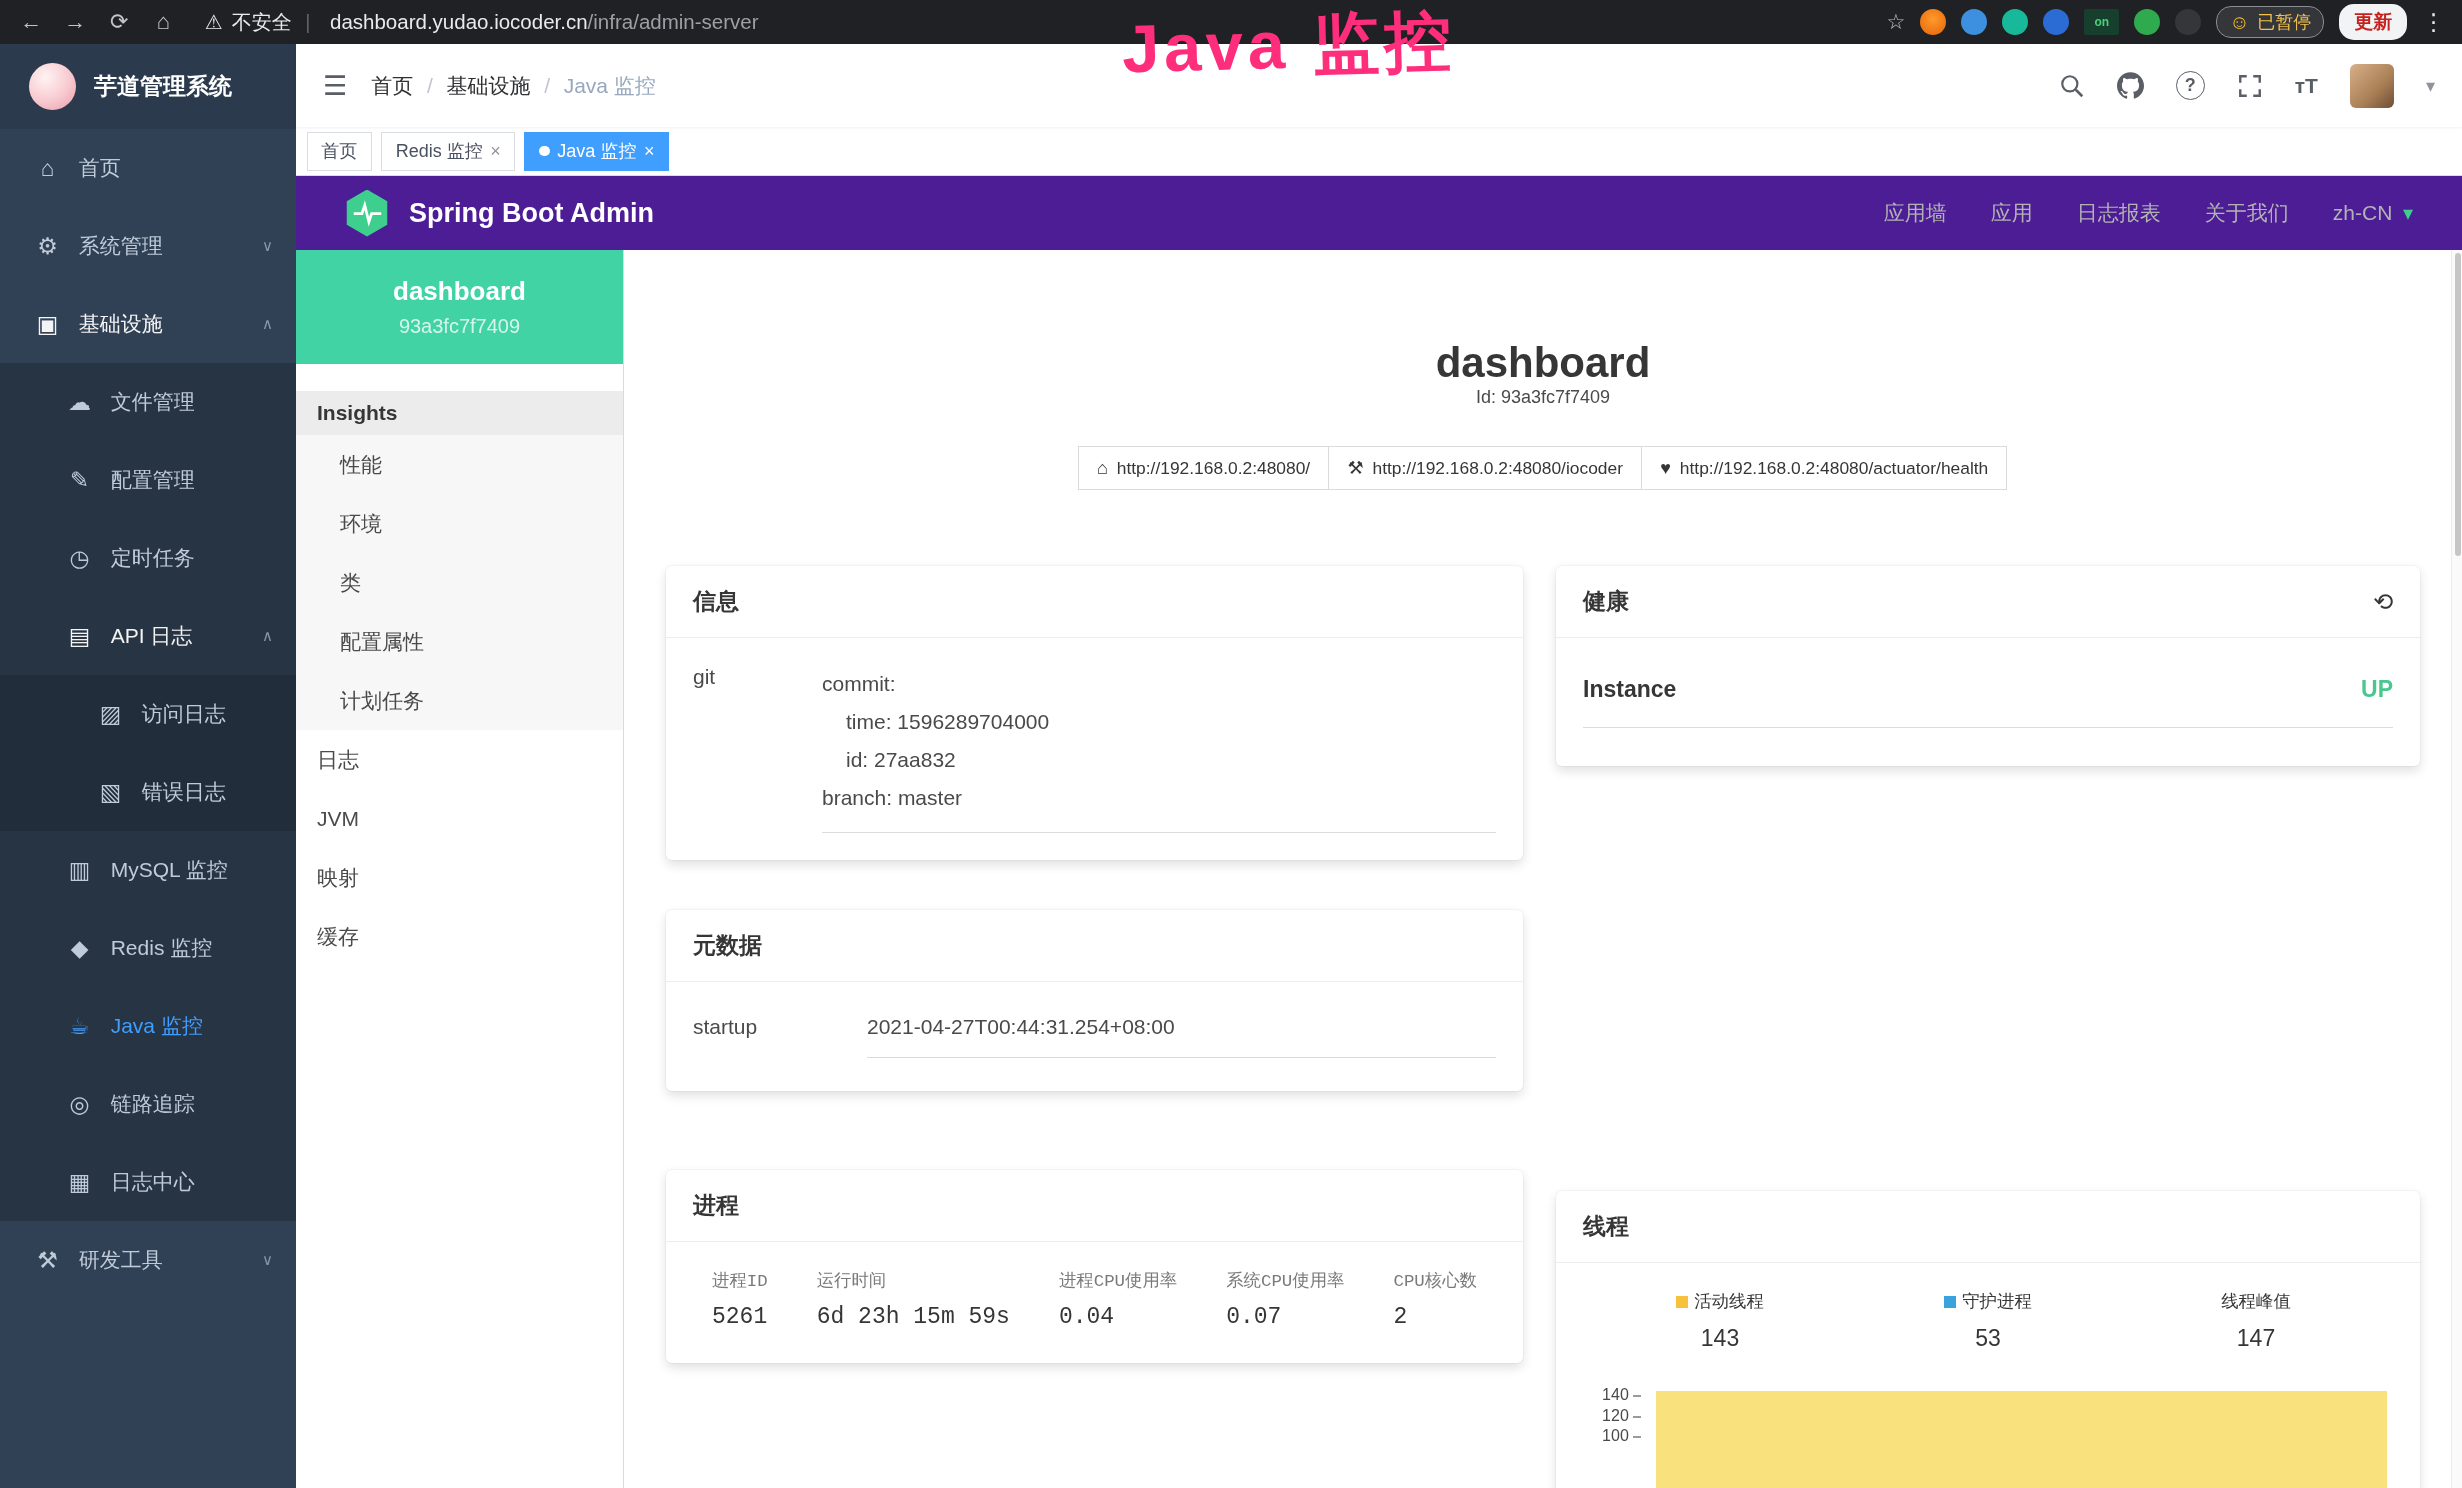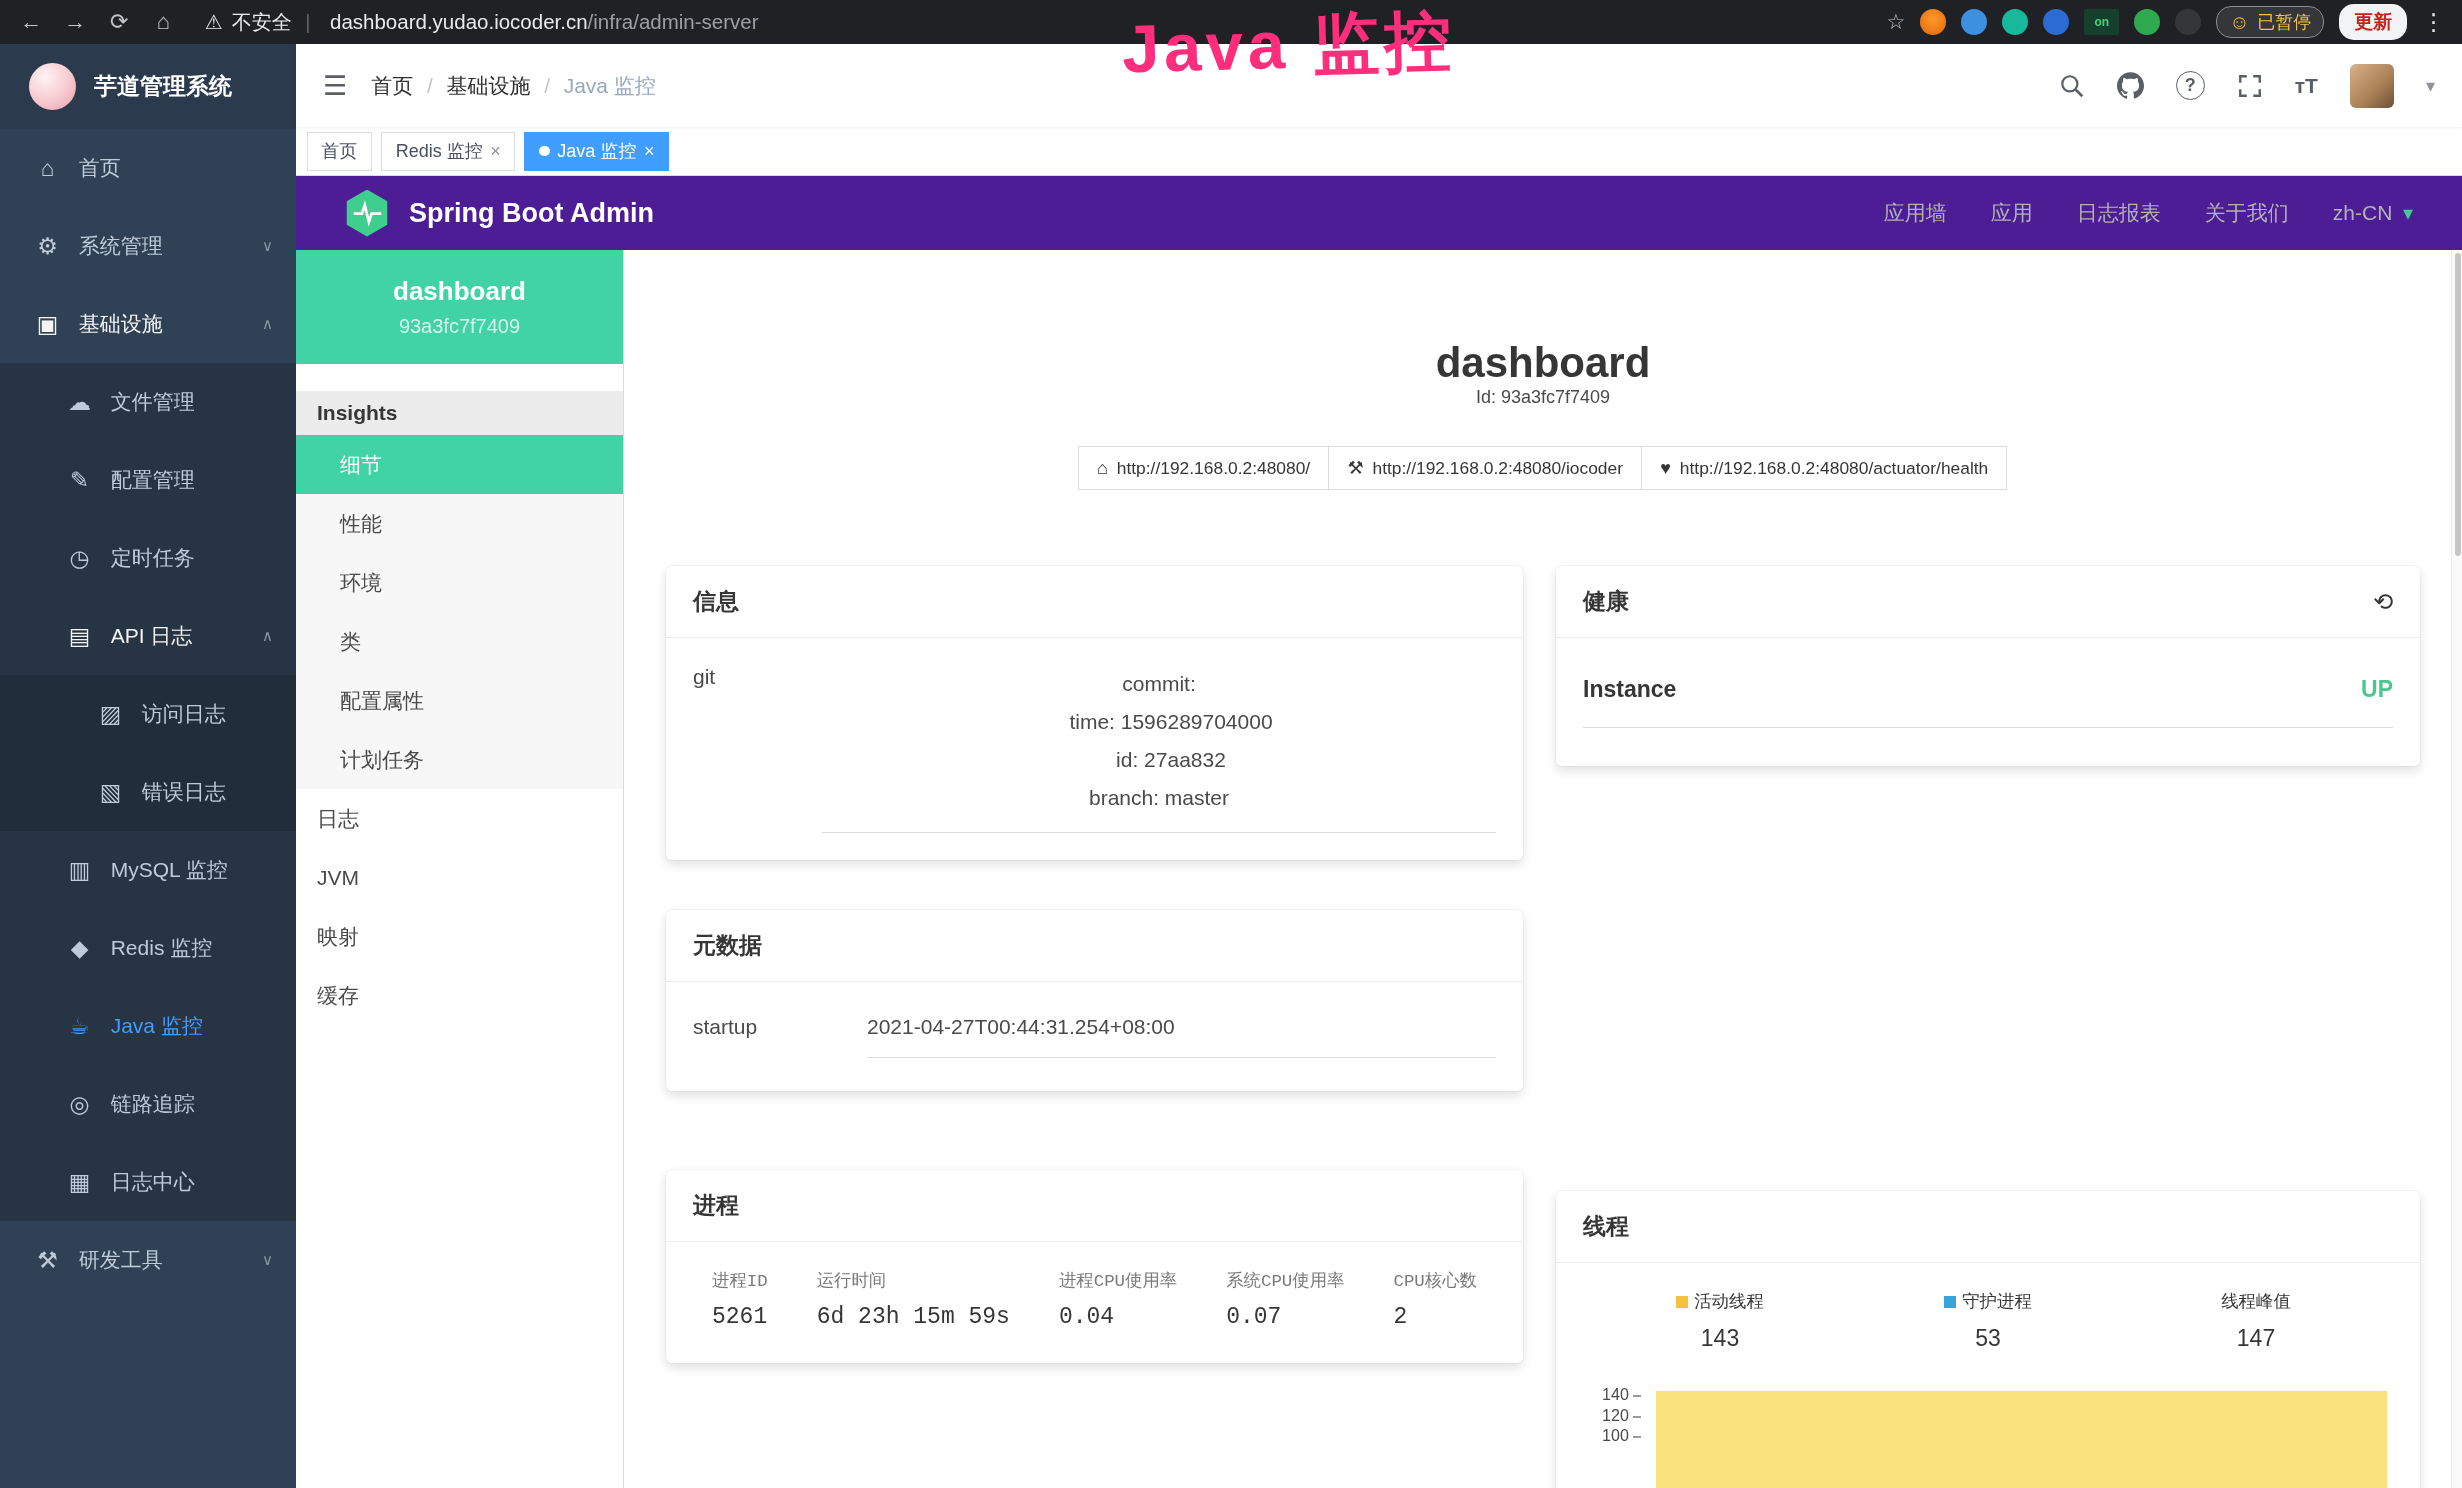--- a/index.html
+++ b/index.html
@@ -122,21 +122,21 @@
 
   .card { background:#fff; border-radius:6px;
     box-shadow:0 4.6px 10.6px rgba(10,10,10,.12), 0 0 0 0.8px rgba(10,10,10,.04); }
   .card-head { display:flex; justify-content:space-between; align-items:center; padding:20px 27px;
     border-bottom:1.5px solid #ededed; font-size:23px; font-weight:700; color:#363636; }
   .hist-icon { font-size:24px; color:#363636; font-weight:400; cursor:pointer; }
 
   .info-body { padding:27px; display:flex; font-size:21px; color:#4a4a4a; }
   .info-key { width:129px; }
   .info-val { flex:1; border-bottom:0.8px solid #dbdbdb; padding-bottom:15px; }
-  .info-val div { line-height:38px;text-align:center; }
+  .info-val div { line-height:38px; }
   .indent { padding-left:24px; }
 
   .health-body { padding:38px 27px; }
   .health-row { display:flex; justify-content:space-between; border-bottom:0.8px solid #dbdbdb;
     padding-bottom:24px; font-size:23px; color:#363636; }
   .health-row .hl { font-weight:700; }
   .up { color:#48c78e; font-weight:700; }
 
   .meta-card { margin-top:50px; }
   .meta-body { padding:33px 27px; display:flex; font-size:21px; color:#4a4a4a; }
@@ -357,21 +357,20 @@
 
     <div class="sba-body">
 
       <aside class="inst-sidebar">
         <div class="inst-head">
           <span class="inst-name">dashboard</span>
           <span class="inst-id">93a3fc7f7409</span>
         </div>
         <div class="section-label">Insights</div>
         <div>
-          <div class="ins-item active">细节</div>
           <div class="ins-item">性能</div>
           <div class="ins-item">环境</div>
           <div class="ins-item">类</div>
           <div class="ins-item">配置属性</div>
           <div class="ins-item">计划任务</div>
         </div>
         <div>
           <div class="root-item">日志</div>
           <div class="root-item">JVM</div>
           <div class="root-item">映射</div>

